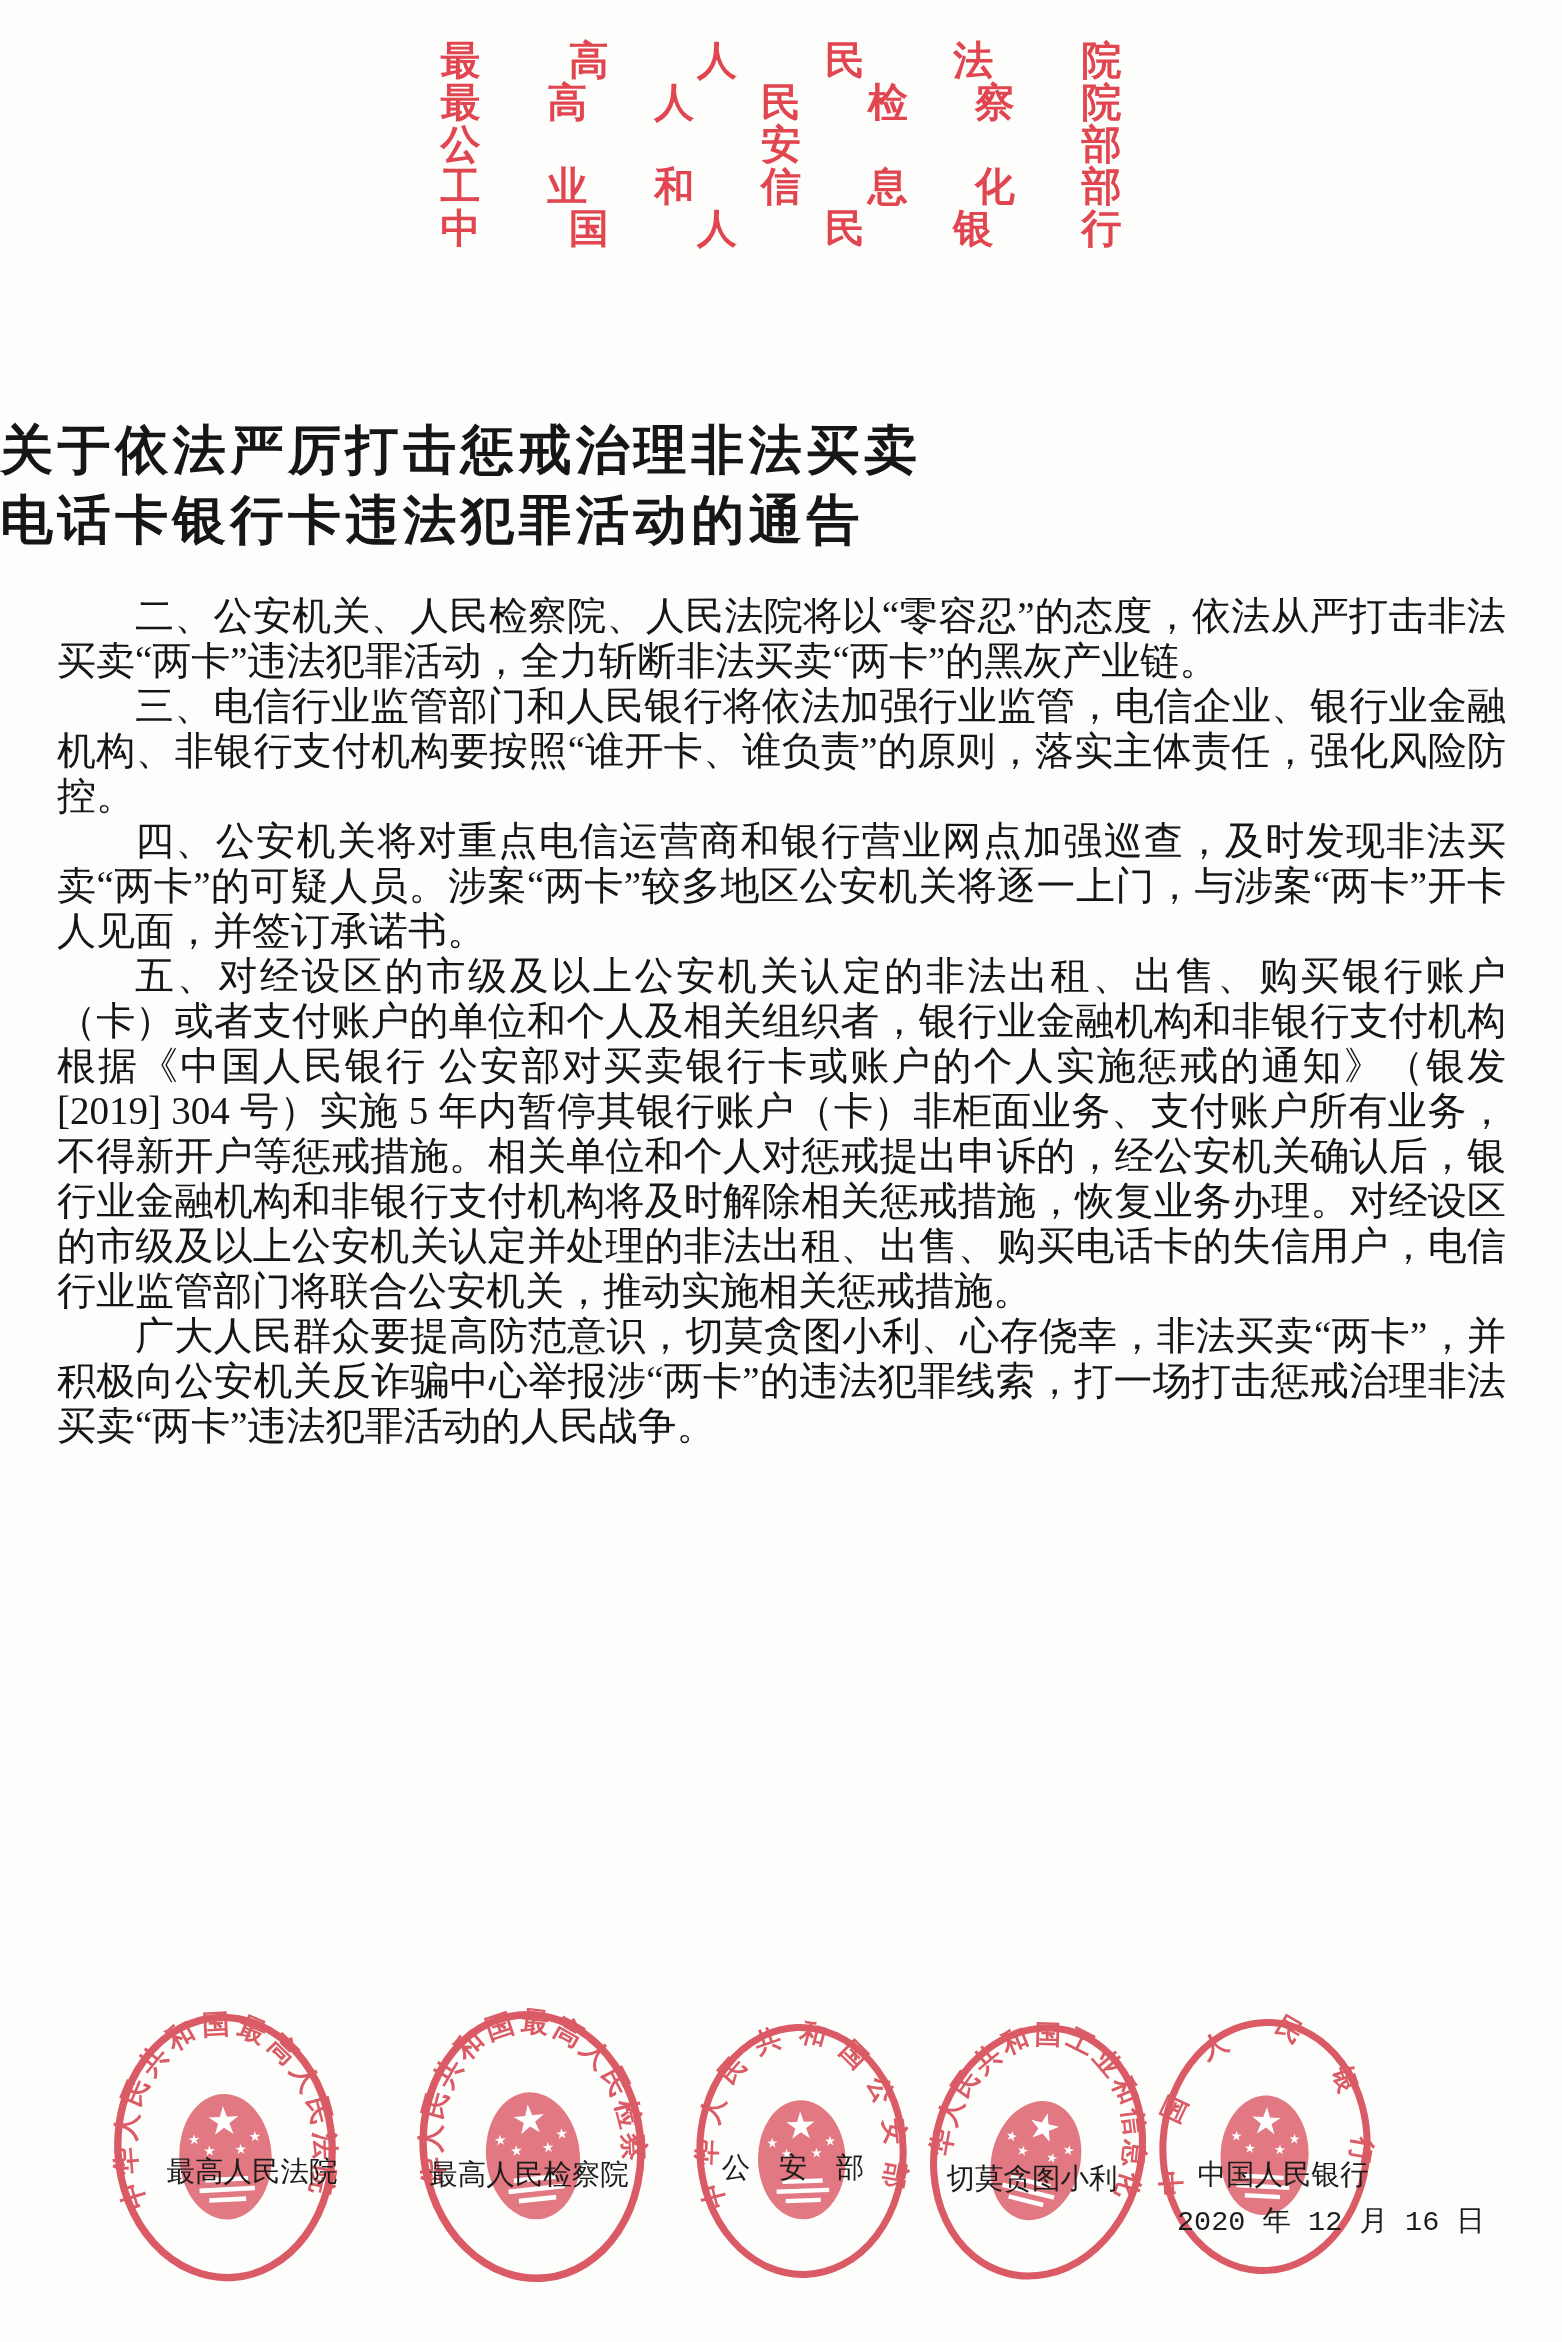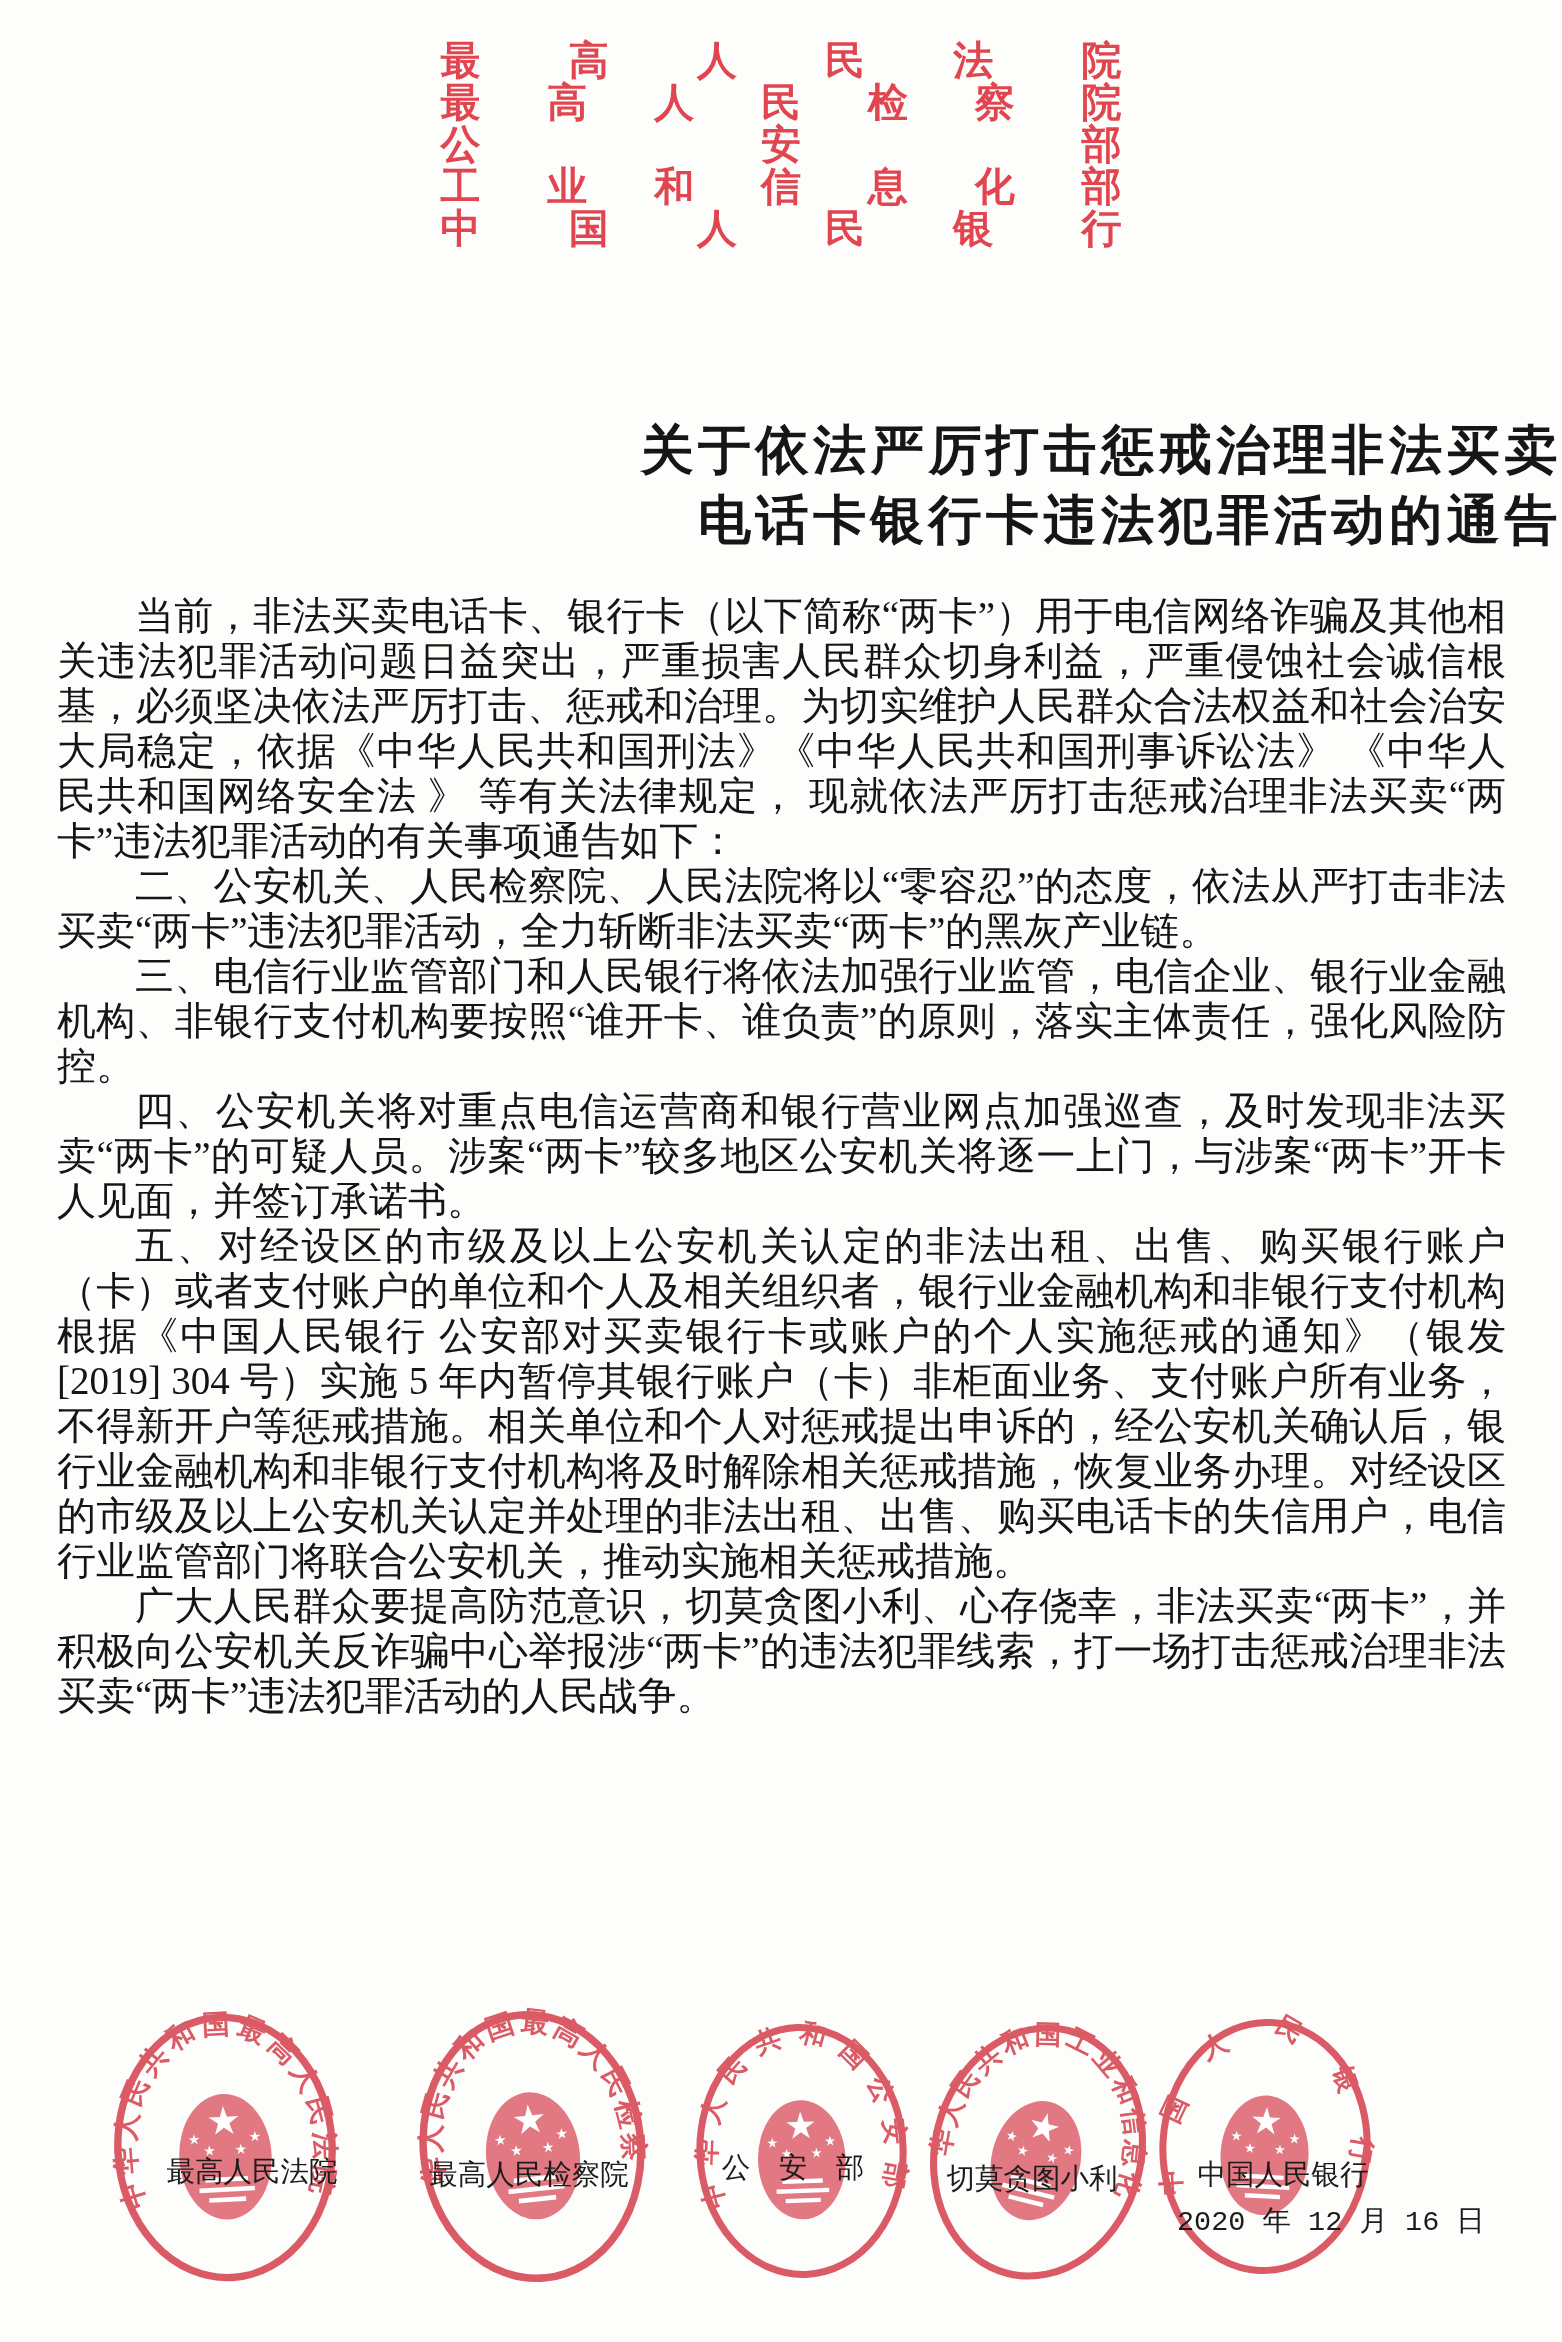--- a/index.html
+++ b/index.html
@@ -19,21 +19,21 @@
   .agency-line{
     display:flex;justify-content:space-between;
     width:681px;margin:0 auto;
     height:42px;line-height:42px;
     font-size:40px;font-weight:bold;
     font-family:"Liberation Serif","DejaVu Serif",serif;
   }
   
   #doc-title{
     position:absolute;top:415px;left:0;right:0;
-    text-align:right;
+    text-align:left;
     font-family:"Liberation Sans","DejaVu Sans",sans-serif;
     font-weight:bold;color:#161616;
   }
   .title-line{
     font-size:53px;line-height:70px;letter-spacing:4.6px;
   }
   
   #body-text{
     position:absolute;top:593px;left:57px;width:1449px;
     font-size:39px;line-height:45px;
@@ -103,21 +103,20 @@
         <span>行</span>
       </div>
   </div>
 
   <div id="doc-title">
     <div class="title-line">关于依法严厉打击惩戒治理非法买卖</div>
     <div class="title-line">电话卡银行卡违法犯罪活动的通告</div>
   </div>
 
   <div id="body-text">
-    <p>当前，非法买卖电话卡、银行卡（以下简称“两卡”）用于电信网络诈骗及其他相关违法犯罪活动问题日益突出，严重损害人民群众切身利益，严重侵蚀社会诚信根基，必须坚决依法严厉打击、惩戒和治理。为切实维护人民群众合法权益和社会治安大局稳定，依据《中华人民共和国刑法》《中华人民共和国刑事诉讼法》 《中华人民共和国网络安全法 》 等有关法律规定， 现就依法严厉打击惩戒治理非法买卖“两卡”违法犯罪活动的有关事项通告如下：</p>
     <p>二、公安机关、人民检察院、人民法院将以“零容忍”的态度，依法从严打击非法买卖“两卡”违法犯罪活动，全力斩断非法买卖“两卡”的黑灰产业链。</p>
     <p>三、电信行业监管部门和人民银行将依法加强行业监管，电信企业、银行业金融机构、非银行支付机构要按照“谁开卡、谁负责”的原则，落实主体责任，强化风险防控。</p>
     <p>四、公安机关将对重点电信运营商和银行营业网点加强巡查，及时发现非法买卖“两卡”的可疑人员。涉案“两卡”较多地区公安机关将逐一上门，与涉案“两卡”开卡人见面，并签订承诺书。</p>
     <p>五、对经设区的市级及以上公安机关认定的非法出租、出售、购买银行账户（卡）或者支付账户的单位和个人及相关组织者，银行业金融机构和非银行支付机构根据《中国人民银行 公安部对买卖银行卡或账户的个人实施惩戒的通知》（银发[2019] 304 号）实施 5 年内暂停其银行账户（卡）非柜面业务、支付账户所有业务，不得新开户等惩戒措施。相关单位和个人对惩戒提出申诉的，经公安机关确认后，银行业金融机构和非银行支付机构将及时解除相关惩戒措施，恢复业务办理。对经设区的市级及以上公安机关认定并处理的非法出租、出售、购买电话卡的失信用户，电信行业监管部门将联合公安机关，推动实施相关惩戒措施。</p>
     <p>广大人民群众要提高防范意识，切莫贪图小利、心存侥幸，非法买卖“两卡”，并积极向公安机关反诈骗中心举报涉“两卡”的违法犯罪线索，打一场打击惩戒治理非法买卖“两卡”违法犯罪活动的人民战争。</p>
   </div>
 
   <svg class="seal" style="left:99px;top:2009px;width:252px;height:277px" viewBox="0 0 250 300">
     <g transform="rotate(-3 125 150)">
       <ellipse cx="125" cy="150" rx="116" ry="141" fill="none" stroke="#d84f5a" stroke-width="8"></ellipse>

